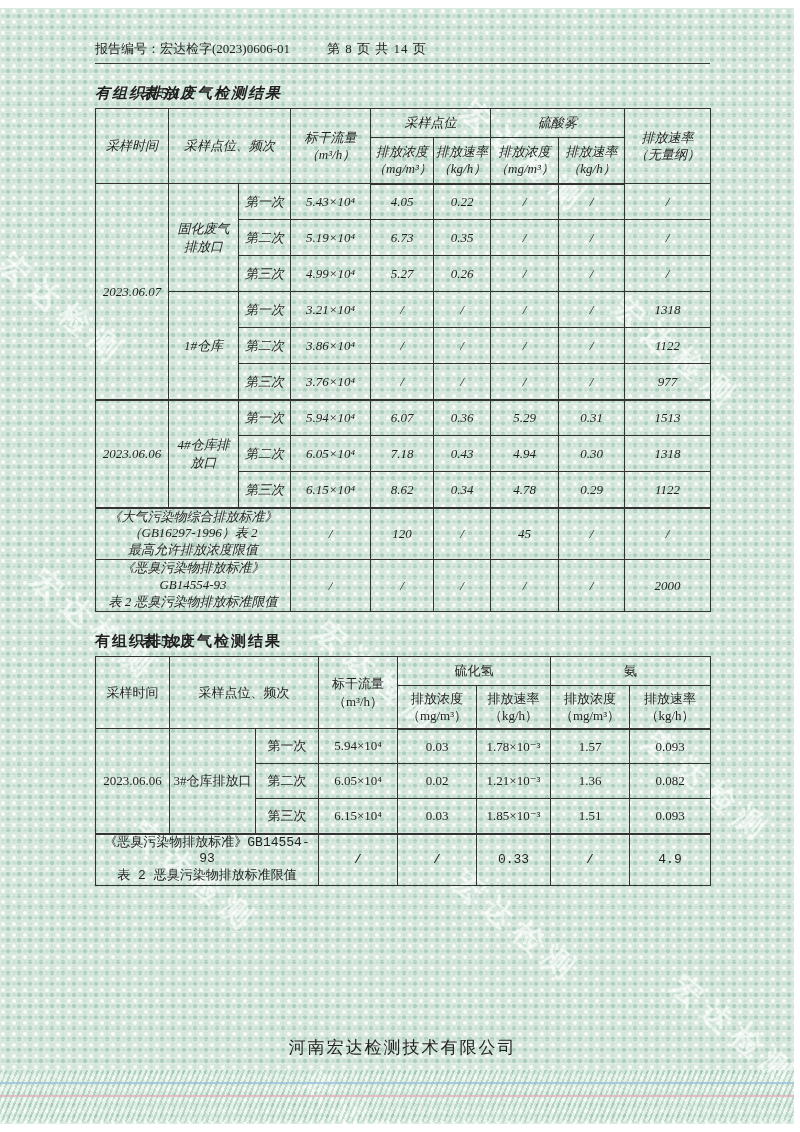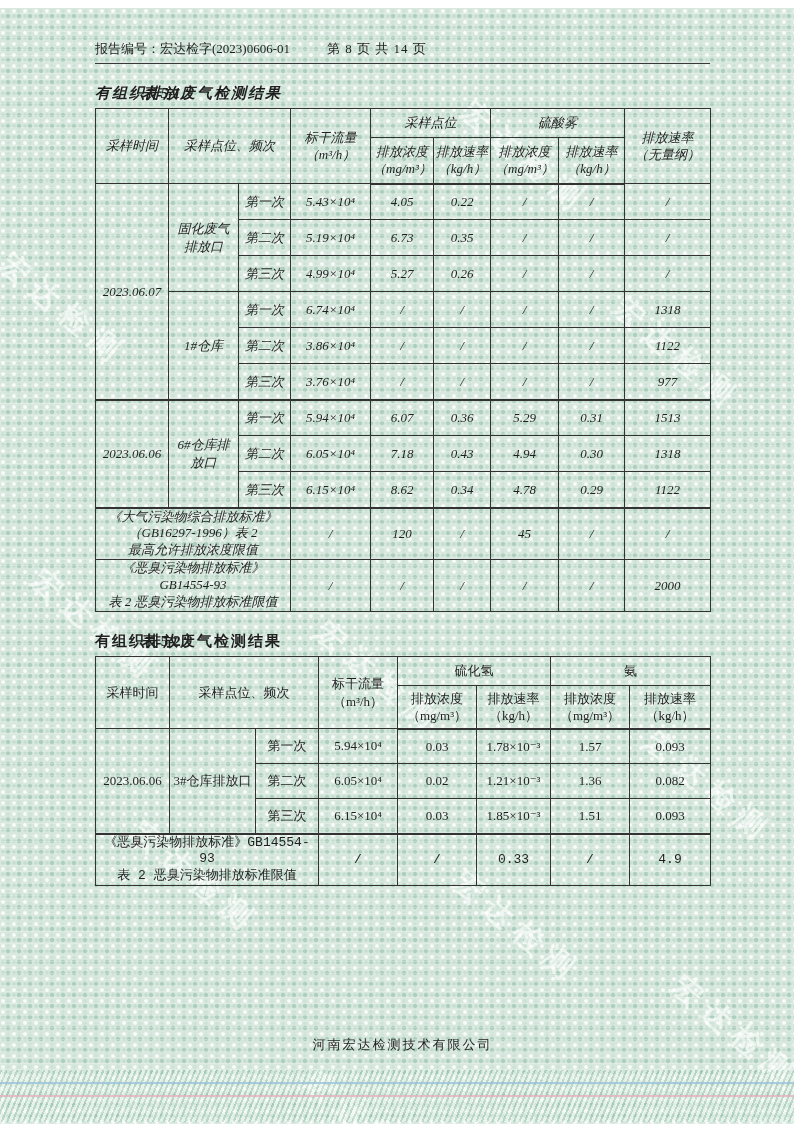--- a/index.html
+++ b/index.html
@@ -55,21 +55,21 @@
   #tbl1 tbody tr{height:36px;}
   #tbl1 tbody tr.lim1{height:50px;}
   #tbl1 tbody tr.lim2{height:52px;}
   #tbl2 thead tr.grp{height:29px;}
   #tbl2 thead tr.sub{height:43px;}
   #tbl2 tbody tr{height:35px;}
   #tbl2 tbody tr.lim{height:40px;font-family:Liberation Mono, monospace;}
   .lim-label{line-height:1.3;}
   .footer{
     position:absolute;z-index:2;left:95px;width:615px;top:1036px;
-    text-align:center;font-size:13px;letter-spacing:2px;
+    text-align:center;font-size:17px;letter-spacing:2px;
   }
   .band{
     position:absolute;z-index:2;left:0;right:6px;top:1070px;height:52px;
     background-image:repeating-linear-gradient(112deg,
       rgba(140,188,165,.38) 0 2px, rgba(246,252,248,.5) 2px 5px);
   }
   .band .blue{position:absolute;left:0;right:0;top:12px;height:2px;background:#9cc3dd;opacity:.8;}
   .band .pink{position:absolute;left:0;right:0;top:25px;height:2px;background:#e6aebc;opacity:.75;}
 </style>
 </head>
@@ -159,21 +159,21 @@
         <td>4.99×10⁴</td>
         <td>5.27</td>
         <td>0.26</td>
         <td>/</td>
         <td>/</td>
         <td>/</td>
       </tr>
       <tr>
         <td rowspan="3">1#仓库</td>
         <td>第一次</td>
-        <td>6.74×10⁴</td>
+        <td>3.21×10⁴</td>
         <td>/</td>
         <td>/</td>
         <td>/</td>
         <td>/</td>
         <td>1318</td>
       </tr>
       <tr>
         <td>第二次</td>
         <td>3.86×10⁴</td>
         <td>/</td>
@@ -186,21 +186,21 @@
         <td>第三次</td>
         <td>3.76×10⁴</td>
         <td>/</td>
         <td>/</td>
         <td>/</td>
         <td>/</td>
         <td>977</td>
       </tr>
       <tr class="thick">
         <td rowspan="3">2023.06.06</td>
-        <td rowspan="3">6#仓库排
+        <td rowspan="3">4#仓库排
 放口</td>
         <td>第一次</td>
         <td>5.94×10⁴</td>
         <td>6.07</td>
         <td>0.36</td>
         <td>5.29</td>
         <td>0.31</td>
         <td>1513</td>
       </tr>
       <tr>

